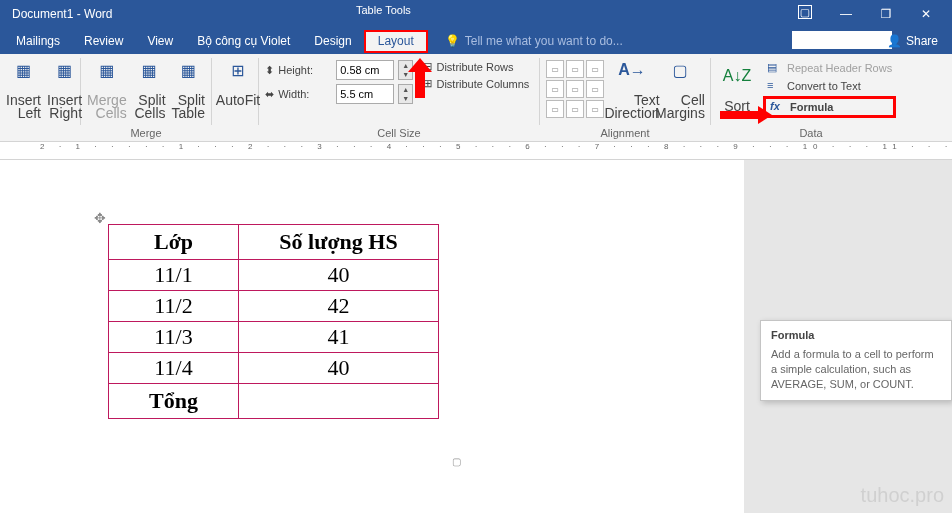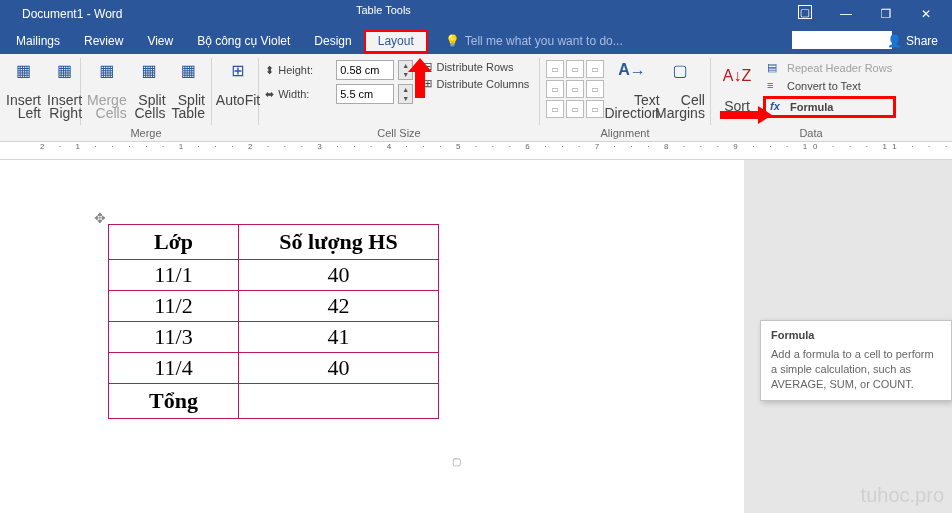--- a/index.html
+++ b/index.html
@@ -1,20 +1,20 @@
 <!DOCTYPE html>
 <html><head>
 <meta charset="utf-8">
 <style>
   * { box-sizing: border-box; margin: 0; padding: 0; font-family: "Segoe UI", sans-serif; }
   body { width: 952px; height: 513px; background: #fff; overflow: hidden; position: relative; }
 
   
   .titlebar { height: 28px; background: #2b579a; color: #fff; display: flex; align-items: center; font-size: 12px; position: relative; }
-  .titlebar .doc-title { padding-left: 22px; }
+  .titlebar .doc-title { padding-left: 12px; }
   .titlebar .table-tools { position: absolute; left: 356px; top: 4px; font-size: 11px; color: #fff; }
   .titlebar .win-controls { position: absolute; right: 6px; top: 0; display: flex; gap: 0; }
   .titlebar .win-controls span { width: 40px; height: 28px; display: flex; align-items: center; justify-content: center; color: #fff; font-size: 12px; }
   .titlebar .ribbon-display { position: absolute; right: 140px; top: 5px; font-size: 11px; color: #fff; border: 1px solid #fff; width: 14px; height: 14px; display: flex; align-items: center; justify-content: center; }
 
   
   .tabsbar { height: 26px; background: #2b579a; display: flex; align-items: center; font-size: 12px; color: #fff; padding-left: 4px; position: relative; }
   .tabsbar .tab { padding: 0 12px; height: 26px; display: flex; align-items: center; cursor: pointer; }
   .tabsbar .tab.layout-tab { background: #f3f3f3; color: #2b579a; border: 2px solid red; height: 23px; }
   .tabsbar .tell-me { color: #a9bde0; margin-left: 18px; display: flex; align-items: center; gap: 4px; }
@@ -231,21 +231,21 @@
 Margins</span>
       </div>
     </div>
     <div class="group-label">Alignment</div>
   </div>
   <div class="group-sep"></div>
 
   <div class="group" style="width:200px">
     <div style="display:flex; gap:6px;">
       <div class="rbtn">
-        <span class="ic" style="color:#b91c1c;">A↓Z</span>
+        <span class="ic" style="color:#15803d;">A↓Z</span>
         <span class="lbl">Sort</span>
       </div>
       <div class="data-rows">
         <div class="drow grayed">
           <span class="dic">▤</span>
           <span>Repeat Header Rows</span>
         </div>
         <div class="drow">
           <span class="dic">≡</span>
           <span>Convert to Text</span>

